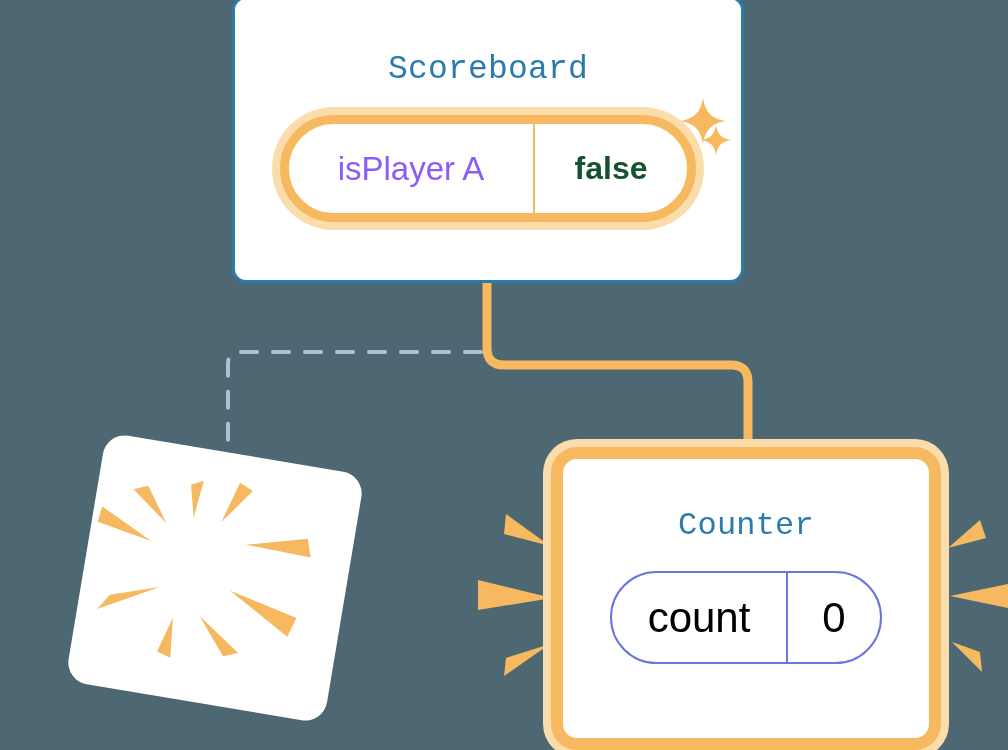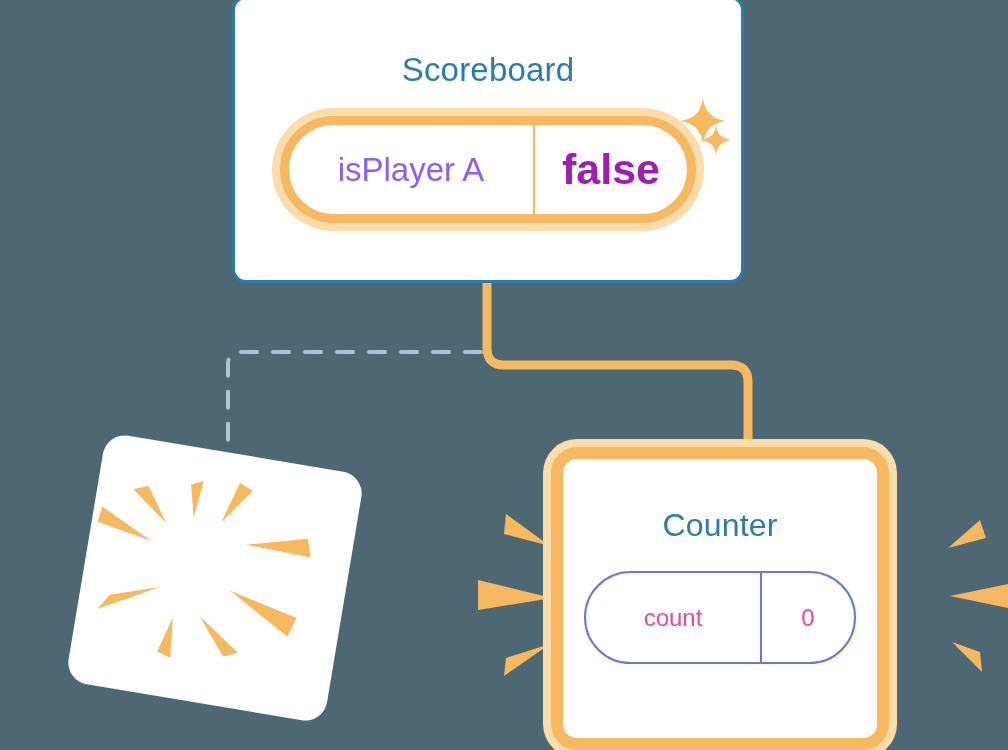--- a/index.html
+++ b/index.html
@@ -44,20 +44,21 @@
     border: 3px solid #2b7cad;
     border-radius: 14px;
     z-index: 3;
   }
   .card-title {
     text-align: center;
     color: #2b7cad;
     font-size: 33px;
     font-weight: 400;
     letter-spacing: 0.2px;
+    font-family: Liberation Mono, monospace;
   }
   #scoreboard-card .card-title {
     margin-top: 52px;
   }
 
   
   .pill-wrap {
     position: relative;
     display: flex;
     justify-content: center;
@@ -85,37 +86,37 @@
   }
   .pill-hl .pill-key {
     flex: 0 0 246px;
     color: #8b5cf6;
     font-size: 33px;
     font-weight: 400;
     border-right: 2px solid #f7b960;
   }
   .pill-hl .pill-val {
     flex: 1 1 auto;
-    color: #a21caf;
-    font-size: 43px;
+    color: #14532d;
+    font-size: 32px;
     font-weight: bold;
     text-align: right;
   }
 
   
   .sparkle {
     position: absolute;
     z-index: 5;
   }
 
   
   #counter-card {
     left: 551px;
     top: 447px;
-    width: 338px;
+    width: 390px;
     height: 303px;
     border: 12px solid #f7b960;
     border-radius: 26px;
     box-shadow: 0 0 0 8px #fbdcab;
     z-index: 3;
   }
   #counter-card .card-title {
     margin-top: 48px;
     font-size: 32px;
   }
@@ -131,22 +132,22 @@
     border-radius: 48px;
     box-sizing: border-box;
     background: #ffffff;
   }
   .pill-plain .pill-key,
   .pill-plain .pill-val {
     display: flex;
     align-items: center;
     justify-content: center;
     box-sizing: border-box;
-    color: #ec4899;
-    font-size: 24px;
+    color: #000000;
+    font-size: 42px;
     font-weight: 400;
   }
   .pill-plain .pill-key {
     flex: 0 0 176px;
     border-right: 2px solid #6a75dd;
   }
   .pill-plain .pill-val {
     flex: 1 1 auto;
   }
 

